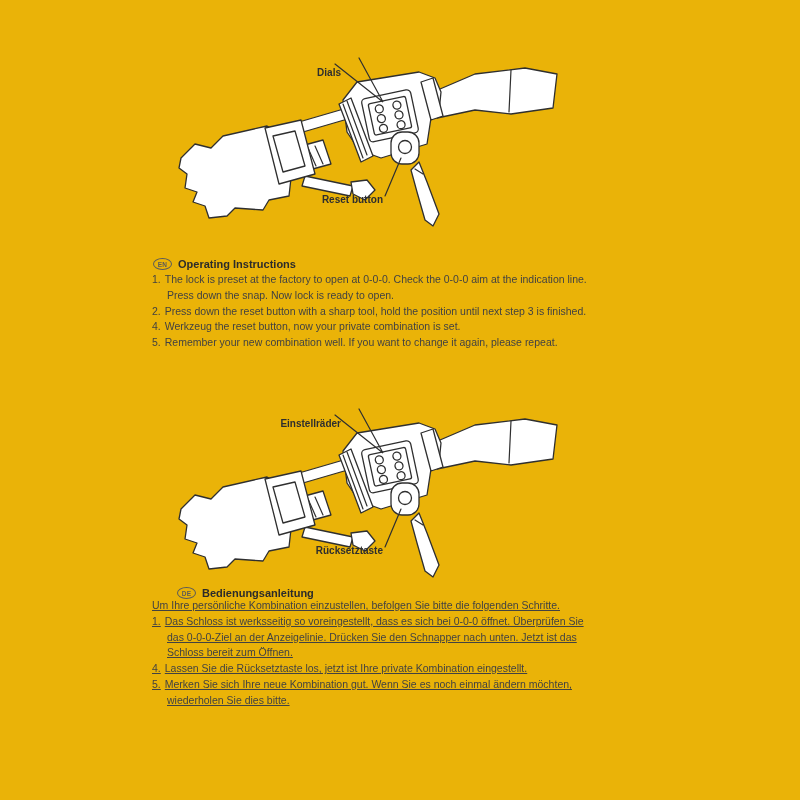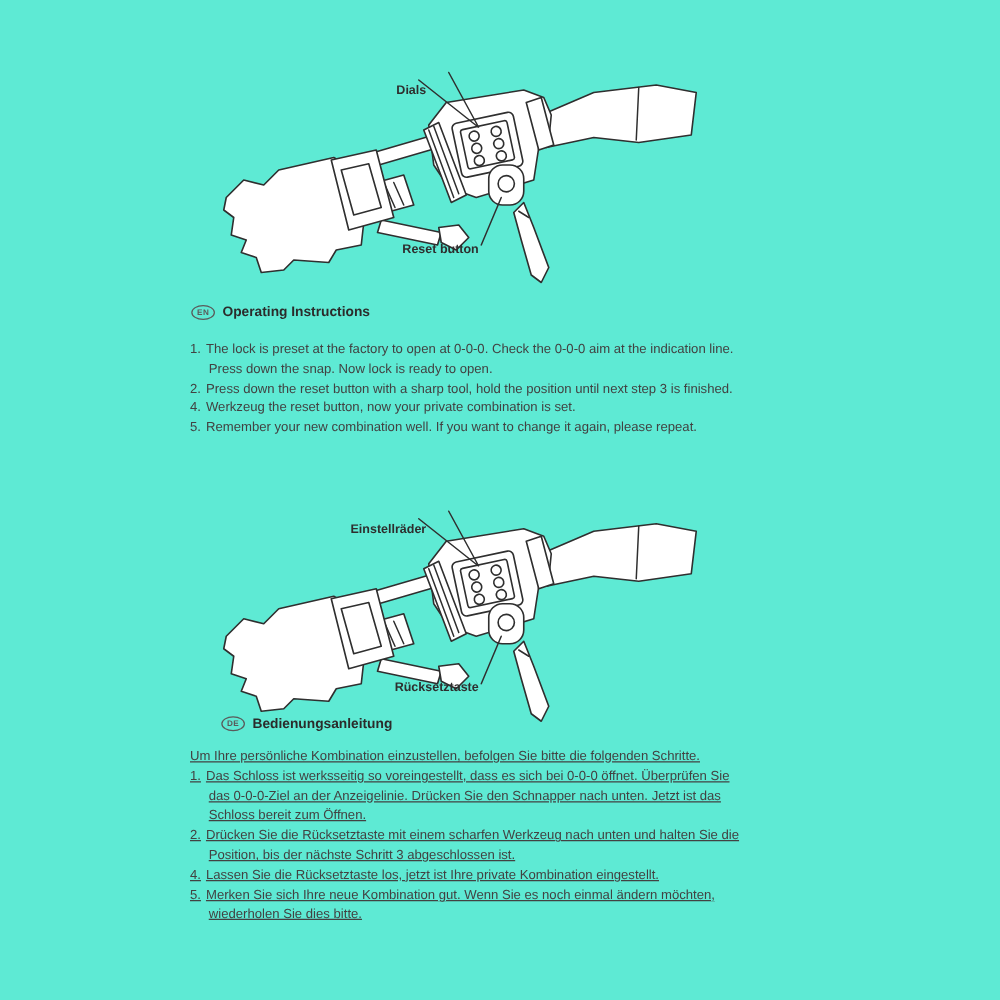--- a/index.html
+++ b/index.html
@@ -1,34 +1,34 @@
 <!DOCTYPE html>
 <html><head>
 <meta charset="utf-8">
 <style>
   html,body{margin:0;padding:0;}
   .page{
-    position:relative; width:800px; height:800px; background:#5eead4;
+    position:relative; width:800px; height:800px; background:#eab308;
     font-family:"Liberation Sans","DejaVu Sans",sans-serif; overflow:hidden;
     color:#3d3d3d;
   }
   
   .figure{ position:absolute; left:175px; width:398px; height:186px; }
   #fig-en{ top:52px; }
   #fig-de{ top:403px; }
   .figure svg{ position:absolute; left:0; top:0; }
   .fig-label{
     position:absolute; font-size:10px; font-weight:bold; color:#2e2e2e;
     text-align:right; white-space:nowrap;
   }
   .lbl-dials{ top:15px; left:0; width:166px; }
   .lbl-reset{ top:142px; left:0; width:208px; }
   
   .sec-head{
-    position:absolute; left:153px; display:flex; align-items:flex-end; gap:6px;
+    position:absolute; left:153px; display:flex; align-items:flex-end; gap:6px;margin-top:14px;
   }
   #head-en{ top:244px; }
   #head-de{ top:573px;padding-left:24px; }
   .lang-badge{
     display:inline-block; width:19px; height:12px; border:1.2px solid #5a5a5a;
     border-radius:50%; font-size:6.5px; font-weight:bold; color:#5a5a5a;
     text-align:center; line-height:12px; letter-spacing:.3px; box-sizing:border-box;
   }
   .head-txt{ font-size:11px; font-weight:bold; color:#2b2b2b; }
   
@@ -139,20 +139,18 @@
   <div class="sec-head" id="head-de">
     <span class="lang-badge">DE</span>
     <span class="head-txt">Bedienungsanleitung</span>
   </div>
 
   <div class="body-block" id="body-de">
     <p class="intro">Um Ihre persönliche Kombination einzustellen, befolgen Sie bitte die folgenden Schritte.</p>
     <div class="step"><span class="step-num">1.</span><span class="step-text">Das Schloss ist werksseitig so voreingestellt, dass es sich bei 0-0-0 öffnet. Überprüfen Sie
 das 0-0-0-Ziel an der Anzeigelinie. Drücken Sie den Schnapper nach unten. Jetzt ist das
 Schloss bereit zum Öffnen.</span></div>
-    <div class="step"><span class="step-num">2.</span><span class="step-text">Drücken Sie die Rücksetztaste mit einem scharfen Werkzeug nach unten und halten Sie die
-Position, bis der nächste Schritt 3 abgeschlossen ist.</span></div>
     <div class="step"><span class="step-num">4.</span><span class="step-text">Lassen Sie die Rücksetztaste los, jetzt ist Ihre private Kombination eingestellt.</span></div>
     <div class="step"><span class="step-num">5.</span><span class="step-text">Merken Sie sich Ihre neue Kombination gut. Wenn Sie es noch einmal ändern möchten,
 wiederholen Sie dies bitte.</span></div>
   </div>
 
 </div>
 
 </body></html>

